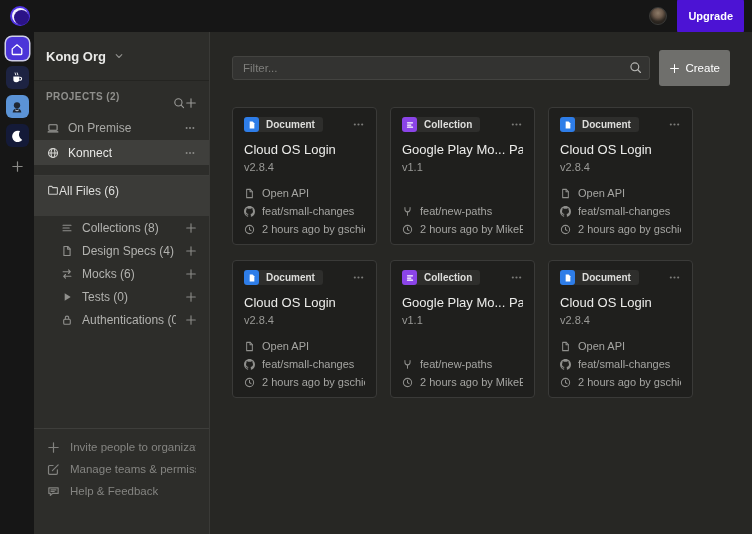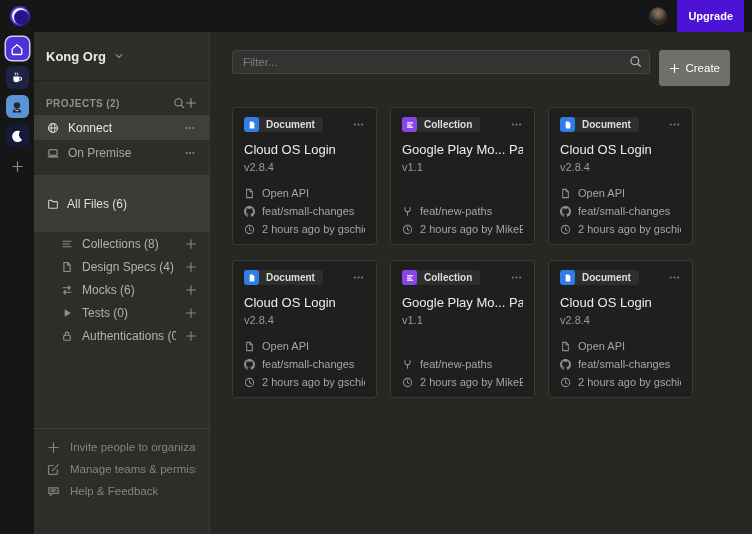--- a/index.html
+++ b/index.html
@@ -20,40 +20,40 @@
   
   .rail{position:absolute;left:0;top:32px;width:34px;height:502px;background:#161616;display:flex;flex-direction:column;align-items:center;padding-top:5px;box-sizing:border-box;gap:6px;}
   .rail-item{width:23px;height:23px;border-radius:6px;border:none;padding:0;display:flex;align-items:center;justify-content:center;color:#fff;cursor:pointer;}
   .rail-item.selected{box-shadow:0 0 0 1.5px #cfcfe8;}
   .rail-add{width:23px;height:23px;background:transparent;border:none;color:#8a8a87;display:flex;align-items:center;justify-content:center;cursor:pointer;margin-top:2px;}
 
   
   .sidebar{position:absolute;left:34px;top:32px;width:176px;height:502px;background:#2d2d2a;border-right:1px solid #3a3a37;box-sizing:border-box;}
   .org-header{height:34px;display:flex;align-items:center;padding:7px 12px;gap:7px;border-bottom:1px solid #242421;color:#8f8f8c;cursor:pointer;}
   .org-name{font-size:13px;font-weight:700;color:#eaeae8;}
-  .proj-header{height:24px;display:flex;align-items:center;padding:0 12px;margin-top:10px;}
+  .proj-header{height:24px;display:flex;padding:0 12px;margin-top:10px;}
   .proj-title{font-size:10px;font-weight:700;color:#8f8f8c;letter-spacing:.4px;flex:1;}
   .icon-btn{background:none;border:none;padding:0;color:#9a9a97;display:flex;align-items:center;cursor:pointer;}
   .side-row{height:25px;display:flex;align-items:center;gap:9px;padding:0 13px;cursor:pointer;color:#9f9f9c;}
   .side-row .row-label{font-size:12px;color:#a8a8a5;flex:1;white-space:nowrap;overflow:hidden;}
   .side-row.selected{background:#3f3f3c;color:#d5d5d2;}
   .side-row.selected .row-label{color:#e8e8e6;}
   .row-more{background:none;border:none;padding:0;color:#8a8a87;display:flex;cursor:pointer;}
   .section-divider{height:1px;background:#3e3e3b;margin-top:10px;}
-  .allfiles-row{height:24px;display:flex;align-items:center;gap:8px;padding:16px 13px;background:#3b3b38;color:#c9c9c6;cursor:pointer;}
+  .allfiles-row{height:24px;display:flex;align-items:flex-start;padding:8px 13px;background:#3b3b38;color:#c9c9c6;cursor:pointer;}
   .allfiles-row .row-label{font-size:12px;color:#dededc;font-weight:400;}
   .group-row{height:23px;display:flex;align-items:center;gap:9px;padding:0 12px 0 27px;cursor:pointer;color:#90908d;}
   .group-row .row-label{font-size:12px;color:#b2b2af;flex:1;white-space:nowrap;overflow:hidden;}
   .side-footer{position:absolute;left:0;right:0;top:396px;border-top:1px solid #3e3e3b;padding-top:7px;}
   .foot-row{height:22px;display:flex;align-items:center;gap:10px;padding:0 13px;color:#82827f;cursor:pointer;}
   .foot-row .row-label{font-size:11.5px;color:#848481;white-space:nowrap;overflow:hidden;}
 
   
   .main{position:absolute;left:210px;top:32px;width:542px;height:502px;background:#272724;padding:18px 22px;box-sizing:border-box;}
-  .filter-row{display:flex;gap:9px;}
+  .filter-row{display:flex;gap:9px;align-items:center;}
   .filter-wrap{position:relative;flex:1;height:24px;}
   .filter-input{width:100%;height:24px;background:#333331;border:1px solid #434340;border-radius:3px;color:#d8d8d6;font-size:11.5px;padding:0 28px 0 10px;box-sizing:border-box;font-family:inherit;outline:none;}
   .filter-input::placeholder{color:#7f7f7c;}
   .filter-search{position:absolute;right:8px;top:5px;color:#b5b5b2;}
   .create-btn{height:36px;padding:0 10px;background:#6f6f6c;border:none;border-radius:3px;color:#fff;font-size:11.5px;display:flex;align-items:center;gap:5px;font-family:inherit;cursor:pointer;}
   .cards{margin-top:21px;display:grid;grid-template-columns:repeat(3,145px);gap:15px 13px;}
   .card{height:138px;background:#1f1f1d;border:1px solid #3a3a38;border-radius:4px;padding:9px 11px;box-sizing:border-box;display:flex;flex-direction:column;cursor:pointer;}
   .card-head{display:flex;align-items:center;}
   .badge{display:flex;align-items:center;gap:7px;background:#2e2e2c;border-radius:3px;padding-right:8px;height:15px;}
   .badge-ic{width:15px;height:15px;border-radius:3px;display:flex;align-items:center;justify-content:center;color:#fff;}
@@ -140,47 +140,47 @@
         </button>
       <button class="icon-btn" id="proj-add">
           <span class="ic">
             <svg width="12" height="12" viewBox="0 0 12 12">
               <path d="M6 1.7v8.6M1.7 6h8.6" class="st"></path>
             </svg>
           </span>
         </button>
     </div>
     <div id="projects-list">
-        <div class="side-row selected">
-          <span class="ic">
-            <svg width="12" height="12" viewBox="0 0 12 12">
-              <circle cx="6" cy="6" r="4.5" class="st"></circle>
-              <ellipse cx="6" cy="6" rx="1.9" ry="4.5" class="st"></ellipse>
-              <path d="M1.5 6h9" class="st"></path>
-            </svg>
-          </span>
-          <span class="row-label">Konnect</span>
+        <div class="side-row">
+          <span class="ic">
+            <svg width="12" height="12" viewBox="0 0 12 12">
+              <rect x="1.9" y="2.7" width="8.2" height="5.6" rx="0.8" class="st"></rect>
+              <path d="M1.1 9.9h9.8" class="st"></path>
+            </svg>
+          </span>
+          <span class="row-label">On Premise</span>
           <button class="row-more">
             <span class="ic">
               <svg width="12" height="12" viewBox="0 0 12 12">
                 <circle cx="2.6" cy="6" r="1" fill="currentColor"></circle>
                 <circle cx="6" cy="6" r="1" fill="currentColor"></circle>
                 <circle cx="9.4" cy="6" r="1" fill="currentColor"></circle>
               </svg>
             </span>
           </button>
         </div>
-        <div class="side-row">
-          <span class="ic">
-            <svg width="12" height="12" viewBox="0 0 12 12">
-              <rect x="1.9" y="2.7" width="8.2" height="5.6" rx="0.8" class="st"></rect>
-              <path d="M1.1 9.9h9.8" class="st"></path>
-            </svg>
-          </span>
-          <span class="row-label">On Premise</span>
+        <div class="side-row selected">
+          <span class="ic">
+            <svg width="12" height="12" viewBox="0 0 12 12">
+              <circle cx="6" cy="6" r="4.5" class="st"></circle>
+              <ellipse cx="6" cy="6" rx="1.9" ry="4.5" class="st"></ellipse>
+              <path d="M1.5 6h9" class="st"></path>
+            </svg>
+          </span>
+          <span class="row-label">Konnect</span>
           <button class="row-more">
             <span class="ic">
               <svg width="12" height="12" viewBox="0 0 12 12">
                 <circle cx="2.6" cy="6" r="1" fill="currentColor"></circle>
                 <circle cx="6" cy="6" r="1" fill="currentColor"></circle>
                 <circle cx="9.4" cy="6" r="1" fill="currentColor"></circle>
               </svg>
             </span>
           </button>
         </div>

